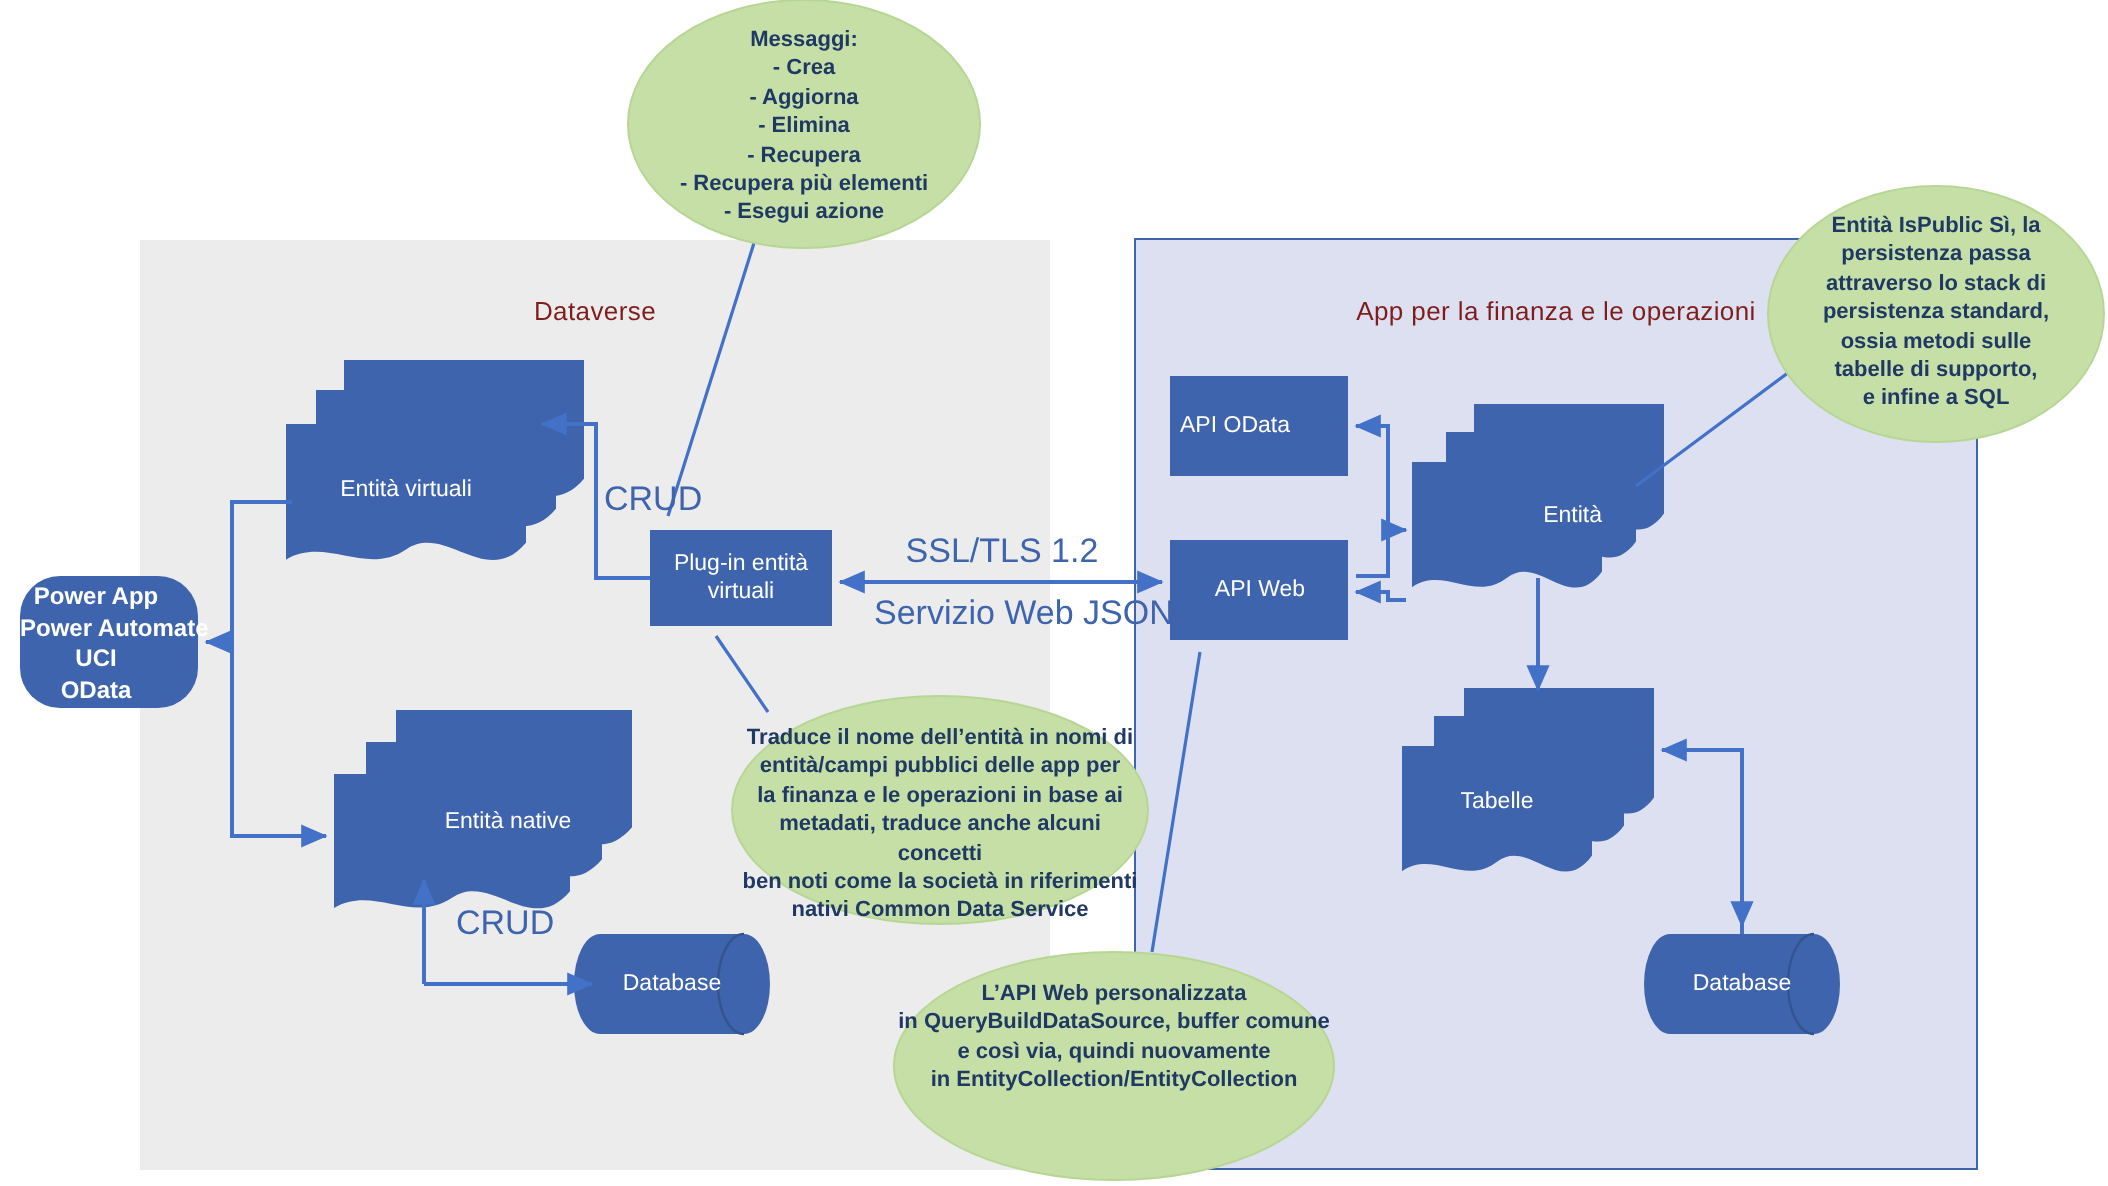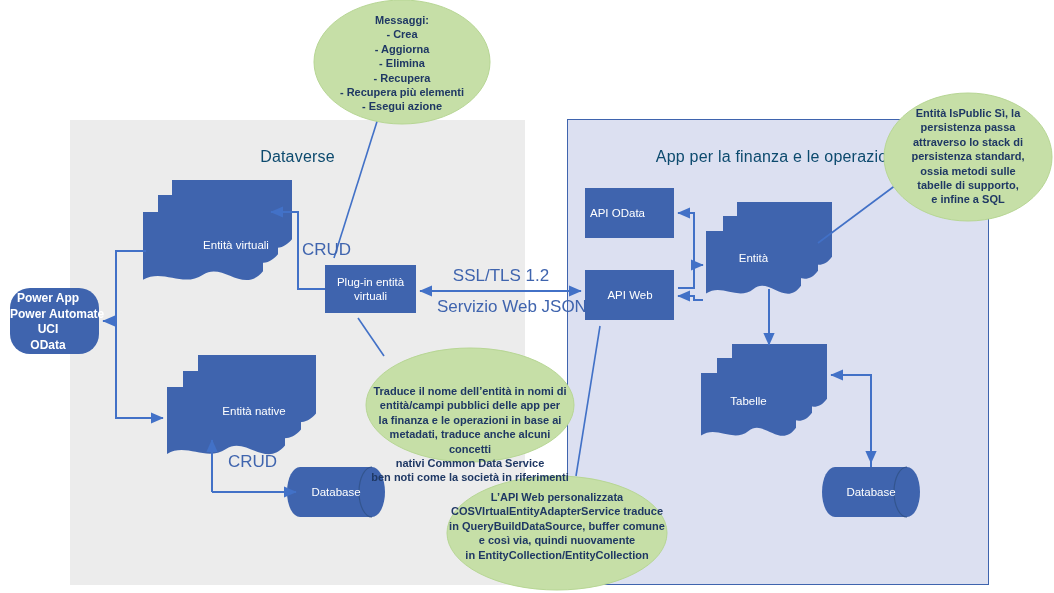--- a/index.html
+++ b/index.html
@@ -7,22 +7,22 @@
     font-family:"Liberation Sans","DejaVu Sans",sans-serif;
     width:1054px;height:593px;overflow:hidden;
   }
   #stage{position:relative;width:1054px;height:593px;background:#fff;}
 
   
   .panel{position:absolute;box-sizing:border-box;}
   .panel-left{background:#ECECEC;}
   .panel-right{background:#DCE0F1;border:1.6px solid #3F64AE;}
   .panel-title{
-    position:absolute;text-align:center;color:#0c4a6e;
-    font-size:16px;letter-spacing:.2px;white-space:nowrap;
+    position:absolute;text-align:center;color:#7f1d1d;
+    font-size:13px;letter-spacing:.2px;white-space:nowrap;
   }
 
   
   #gfx{position:absolute;left:0;top:0;width:1054px;height:593px;}
 
   
   .nodelabel{
     position:absolute;color:#ffffff;font-size:11.5px;line-height:14px;
     text-align:center;white-space:nowrap;pointer-events:none;
   }
@@ -153,36 +153,36 @@
     <ellipse cx="557" cy="533" rx="110" ry="57" fill="#C6DFA7" stroke="#B7D694" stroke-width="1"></ellipse>
   </svg>
 
   <div class="pillText" style="left:10px;top:291px;width:76px;">
     <div>Power App</div>
     <div>Power Automate</div>
     <div>UCI</div>
     <div>OData</div>
   </div>
 
-  <div class="nodelabel" style="left:143px;top:238px;width:120px;padding-left:33px;">Entità virtuali</div>
+  <div class="nodelabel" style="left:143px;top:238px;width:120px;">Entità virtuali</div>
 
   <div class="nodelabel" style="left:167px;top:404px;width:118px;padding-left:28px;">Entità native</div>
 
   <div class="nodelabel" style="left:325px;top:275px;width:91px;">
     <div>Plug-in entità</div>
     <div>virtuali</div>
   </div>
 
   <div class="nodelabel" style="left:296px;top:485px;width:80px;">Database</div>
 
   <div class="nodelabel" style="left:585px;top:206px;width:65px;">API OData</div>
 
   <div class="nodelabel" style="left:585px;top:288px;width:90px;">API Web</div>
 
-  <div class="nodelabel" style="left:706px;top:251px;width:95px;">Entità</div>
+  <div class="nodelabel" style="left:706px;top:251px;width:95px;text-align:right;">Entità</div>
 
   <div class="nodelabel" style="left:701px;top:394px;width:95px;">Tabelle</div>
 
   <div class="nodelabel" style="left:831px;top:485px;width:80px;">Database</div>
 
   <div class="edgelabel" style="left:302px;top:243px;width:46px;">CRUD</div>
   <div class="edgelabel" style="left:228px;top:455px;width:46px;">CRUD</div>
   <div class="edgelabel" style="left:451px;top:269px;width:100px;">SSL/TLS 1.2</div>
   <div class="edgelabel" style="left:437px;top:300px;width:128px;text-align:right;">Servizio Web JSON</div>
 
@@ -199,30 +199,29 @@
   <div class="calloutText" style="left:893px;top:106px;width:150px;">
     <div>Entità IsPublic Sì, la</div>
     <div>persistenza passa</div>
     <div>attraverso lo stack di</div>
     <div>persistenza standard,</div>
     <div>ossia metodi sulle</div>
     <div>tabelle di supporto,</div>
     <div>e infine a SQL</div>
   </div>
 
-  <div class="calloutText" style="left:370px;top:384px;width:200px;text-align:center;">
+  <div class="calloutText" style="left:370px;top:362px;width:200px;text-align:center;">
     <div>Traduce il nome dell’entità in nomi di</div>
     <div>entità/campi pubblici delle app per</div>
     <div>la finanza e le operazioni in base ai</div>
     <div>metadati, traduce anche alcuni concetti</div>
+    <div>ben noti come la società in riferimenti</div>
     <div>nativi Common Data Service</div>
-    <div>ben noti come la società in riferimenti</div>
   </div>
 
   <div class="calloutText" style="left:447px;top:490px;width:220px;">
     <div>L’API Web personalizzata</div>
-    <div>COSVIrtualEntityAdapterService traduce</div>
     <div>in QueryBuildDataSource, buffer comune</div>
     <div>e così via, quindi nuovamente</div>
     <div>in EntityCollection/EntityCollection</div>
   </div>
 
 </div>
 
 </body></html>

